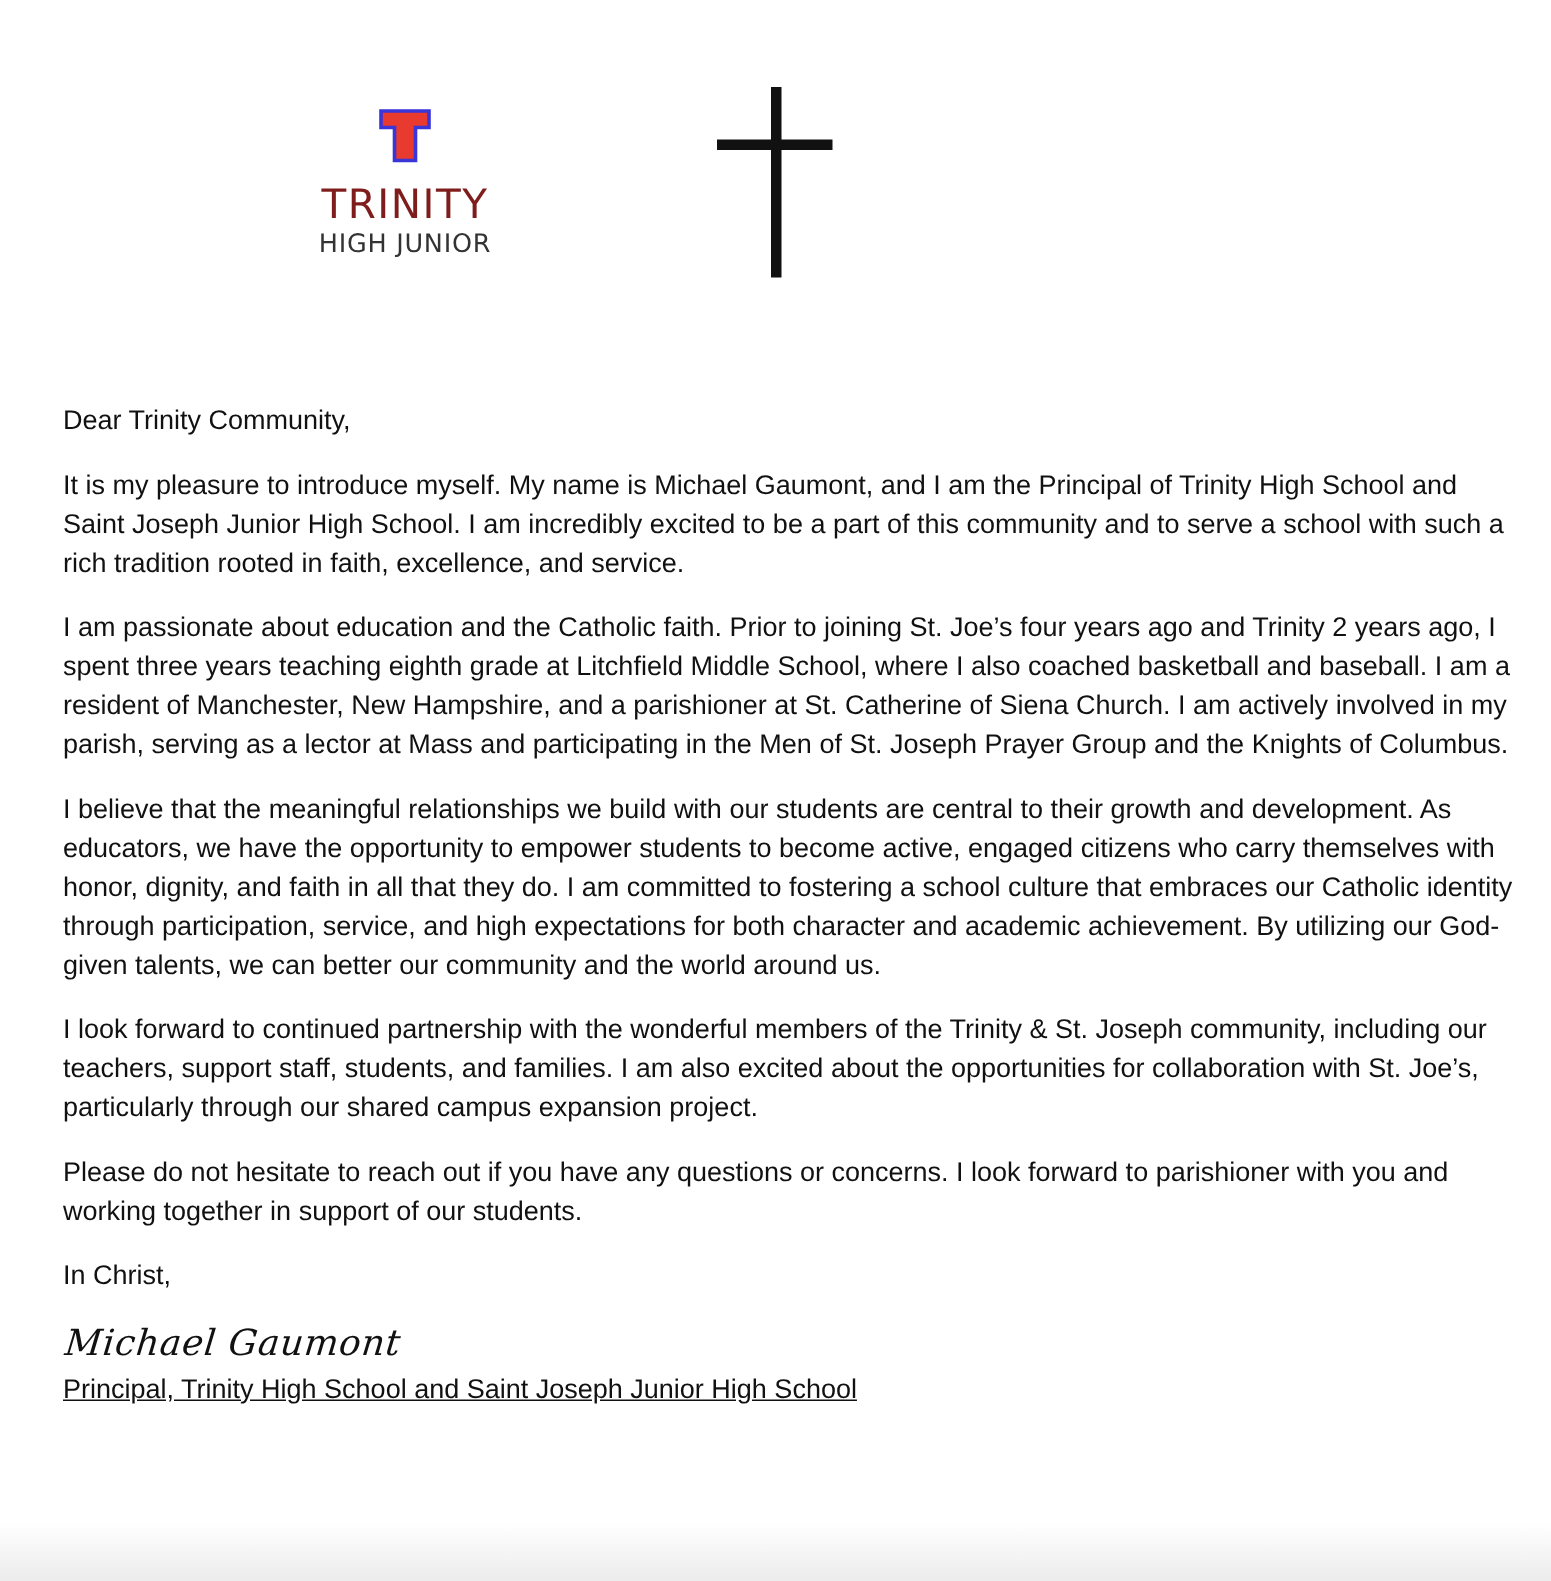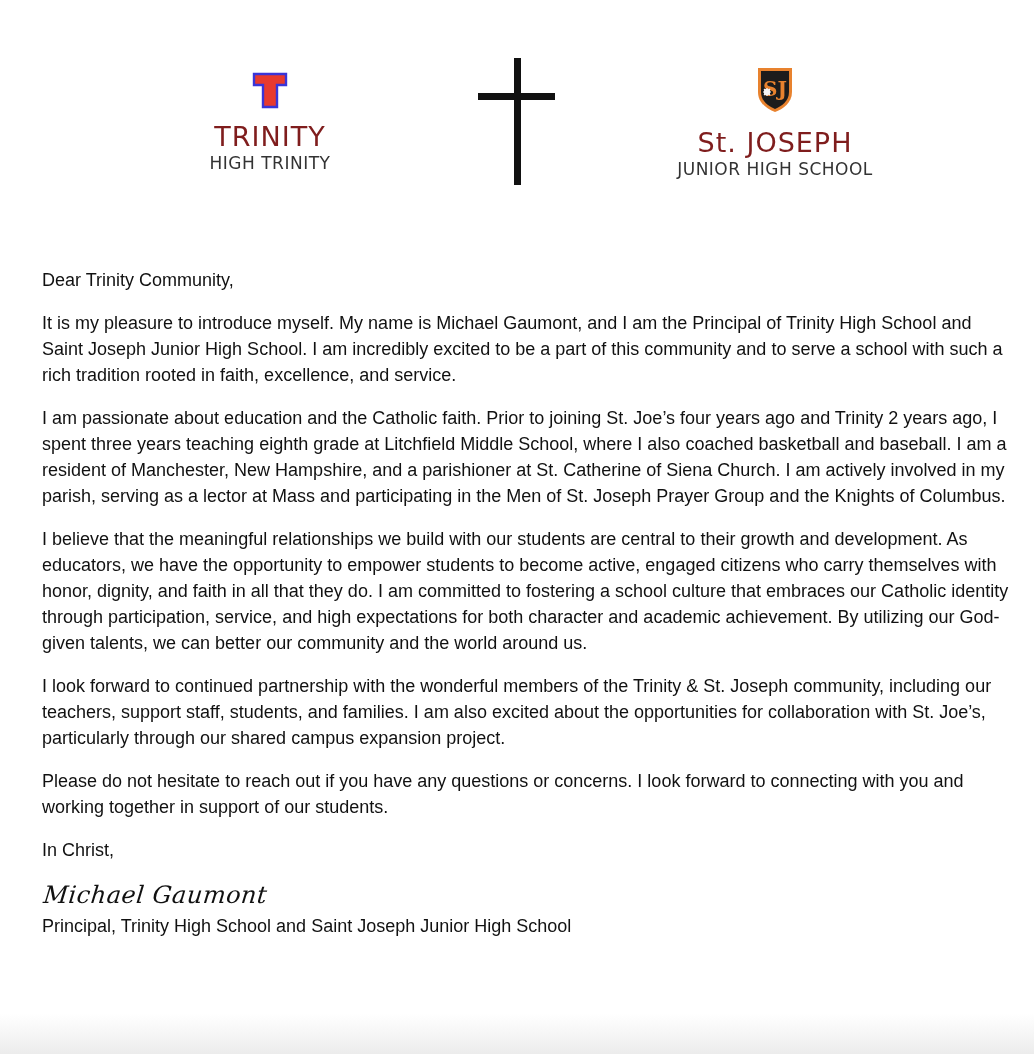--- a/index.html
+++ b/index.html
@@ -52,64 +52,51 @@
     font-style: italic;
     font-size: 24px;
     line-height: 30px;
     letter-spacing: 0.5px;
     color: #111;
     transform: skewX(-6deg);
     transform-origin: left bottom;
     display: inline-block;
     margin-bottom: 3px;
   }
-  .title-line { margin: 0; }
+  .title-line { margin: 0; text-decoration: underline; }
 </style>
 </head>
 <body>
 
 <div class="header">
   <div class="logo-block trinity-block">
     <div class="t-icon">
       <svg width="36" height="38" viewBox="0 0 36 38">
         <path d="M2 2 H34 V13 H25 V35 H11 V13 H2 Z" fill="#e83a2e" stroke="#3a35d8" stroke-width="2.4" stroke-linejoin="miter"></path>
         <path d="M6 5 H30 V10 H6 Z" fill="none" stroke="#e83a2e" stroke-width="0"></path>
       </svg>
     </div>
     <div class="logo-title">TRINITY</div>
-    <div class="logo-sub">HIGH TRINITY</div>
+    <div class="logo-sub">HIGH JUNIOR</div>
   </div>
 
   <div class="cross">
     <svg width="80" height="128" viewBox="0 0 80 128">
       <rect x="36" y="0" width="7" height="127" fill="#111"></rect>
       <rect x="0" y="35" width="77" height="7" fill="#111"></rect>
     </svg>
   </div>
 
-  <div class="logo-block stjoe-block">
-    <div class="crest-icon">
-      <svg width="38" height="48" viewBox="0 0 38 48">
-        <path d="M2 2 H36 V26 C36 37 27 43 19 46 C11 43 2 37 2 26 Z" fill="#e8822e"></path>
-        <path d="M5 5 H33 V26 C33 35 26 40 19 43 C12 40 5 35 5 26 Z" fill="#1c1c1c"></path>
-        <text x="19" y="30" text-anchor="middle" font-family="DejaVu Serif, serif" font-size="20" font-weight="bold" fill="#e8822e">SJ</text>
-        <circle cx="11" cy="26" r="3.2" fill="#f4f4f4"></circle>
-        <path d="M7 26 L15 26 M11 22 L11 30 M8 23 L14 29 M14 23 L8 29" stroke="#f4f4f4" stroke-width="1.2"></path>
-      </svg>
-    </div>
-    <div class="logo-title">St. JOSEPH</div>
-    <div class="logo-sub">JUNIOR HIGH SCHOOL</div>
-  </div>
 </div>
 
 <div class="letter">
   <p class="salutation">Dear Trinity Community,</p>
   <p>It is my pleasure to introduce myself. My name is Michael Gaumont, and I am the Principal of Trinity High School and Saint Joseph Junior High School. I am incredibly excited to be a part of this community and to serve a school with such a rich tradition rooted in faith, excellence, and service.</p>
   <p>I am passionate about education and the Catholic faith. Prior to joining St. Joe’s four years ago and Trinity 2 years ago, I spent three years teaching eighth grade at Litchfield Middle School, where I also coached basketball and baseball. I am a resident of Manchester, New Hampshire, and a parishioner at St. Catherine of Siena Church. I am actively involved in my parish, serving as a lector at Mass and participating in the Men of St. Joseph Prayer Group and the Knights of Columbus.</p>
   <p>I believe that the meaningful relationships we build with our students are central to their growth and development. As educators, we have the opportunity to empower students to become active, engaged citizens who carry themselves with honor, dignity, and faith in all that they do. I am committed to fostering a school culture that embraces our Catholic identity through participation, service, and high expectations for both character and academic achievement. By utilizing our God-given talents, we can better our community and the world around us.</p>
   <p>I look forward to continued partnership with the wonderful members of the Trinity &amp; St. Joseph community, including our teachers, support staff, students, and families. I am also excited about the opportunities for collaboration with St. Joe’s, particularly through our shared campus expansion project.</p>
-  <p>Please do not hesitate to reach out if you have any questions or concerns. I look forward to connecting with you and working together in support of our students.</p>
+  <p>Please do not hesitate to reach out if you have any questions or concerns. I look forward to parishioner with you and working together in support of our students.</p>
   <p class="closing">In Christ,</p>
   <div><span class="signature">Michael Gaumont</span></div>
   <p class="title-line">Principal, Trinity High School and Saint Joseph Junior High School</p>
 </div>
 
 <div class="bottom-fade"></div>
 
 </body></html>

